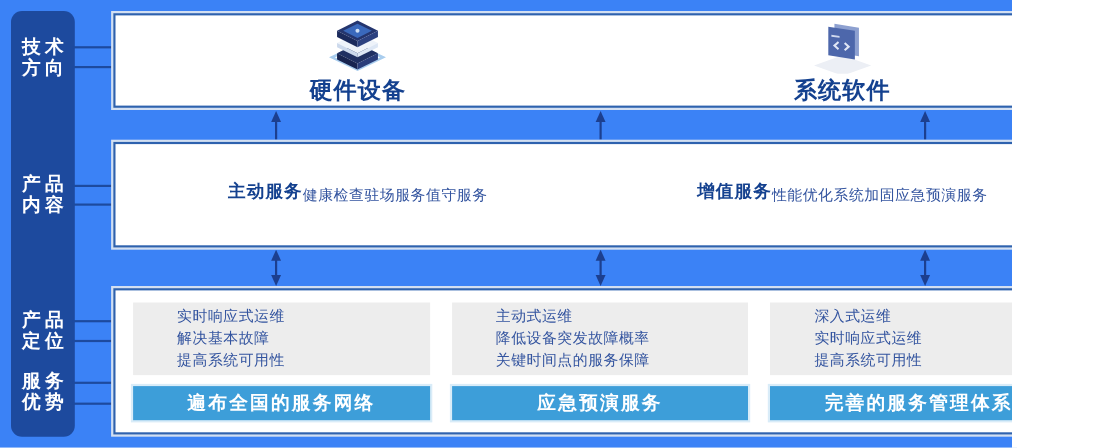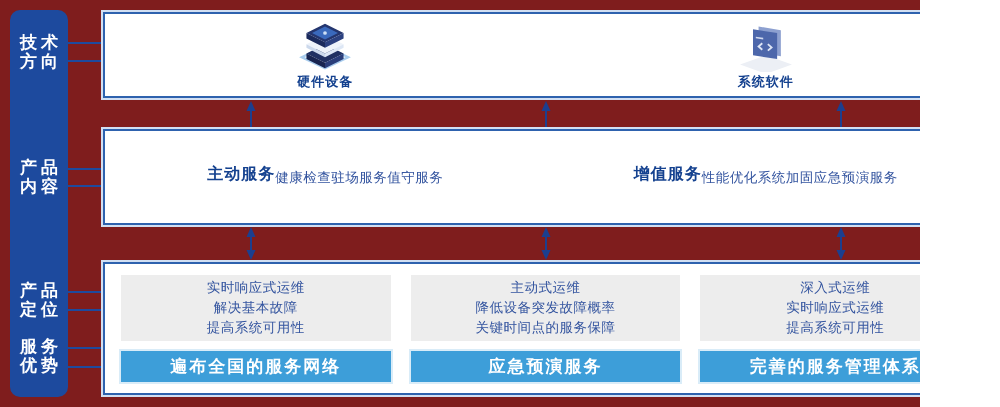--- a/index.html
+++ b/index.html
@@ -1,17 +1,17 @@
 <!DOCTYPE html>
 <html style="--sidebar-blue: #1d4a9e; --panel-border: #2e62ae; --title-navy: #14418f; --item-navy: #33549f; --bar-blue: #3d9ed9; --arrow-navy: #1c3f8f;"><head>
 <meta charset="utf-8">
 <style>
   html,body{margin:0;padding:0;background:#fff;}
   .stage{
-    position:relative;width:920px;height:407px;background:#7f1d1d;
+    position:relative;width:920px;height:407px;background:#3b82f6;
     font-family:"Liberation Sans",sans-serif;overflow:hidden;text-decoration:underline;
   }
   
   .sidebar{
     position:absolute;left:10px;top:10px;width:58px;height:387px;
     background:var(--sidebar-blue,#1d4a9e);border-radius:10px;
   }
   .side-label{
     position:absolute;left:0;width:100%;text-align:center;color:#fff;
     font-weight:bold;font-size:17px;line-height:19px;letter-spacing:4px;text-indent:4px;
@@ -21,31 +21,31 @@
   .panel{
     position:absolute;left:103px;width:885px;background:#fff;box-sizing:border-box;
     border:2px solid var(--panel-border,#2e62ae);
     box-shadow:0 0 0 2px #d2dff2;
   }
   .panel-top{top:12px;height:86px;display:flex;}
   .panel-mid{top:129px;height:96px;display:flex;}
   .panel-bot{top:262px;height:133px;display:flex;gap:20px;padding:11px 16px;}
   
   .tech-col{flex:1;display:flex;flex-direction:column;align-items:center;justify-content:center;}
-  .tech-label{margin-top:1px;font-weight:bold;font-size:13px;color:var(--title-navy,#14418f);letter-spacing:1px;}
+  .tech-label{margin-top:1px;font-weight:bold;font-size:21px;color:var(--title-navy,#14418f);letter-spacing:1px;}
   .tech-icon{height:52px;display:flex;align-items:flex-end;}
   
   .svc-col{flex:1;display:flex;flex-direction:row;align-items:center;justify-content:center;text-align:center;}
   .svc-title{font-size:16px;font-weight:bold;color:var(--title-navy,#14418f);margin-bottom:5px;letter-spacing:1px;}
   .svc-item{font-size:13.5px;color:var(--item-navy,#33549f);line-height:19px;letter-spacing:.5px;text-align:center;}
   
   .pos-col{flex:1;display:flex;flex-direction:column;min-width:0;}
   .pos-panel{
-    background:#ededed;flex:1;display:flex;flex-direction:column;align-items:center;justify-content:center;
-    text-align:center;font-size:13.5px;color:var(--item-navy,#33549f);line-height:20px;letter-spacing:.5px;
+    background:#ededed;flex:1;display:flex;flex-direction:column;align-items:flex-start;justify-content:center;
+    text-align:center;font-size:13.5px;color:var(--item-navy,#33549f);line-height:20px;letter-spacing:.5px;padding-left:40px;
   }
   .adv-bar{
     margin-top:10px;height:31px;background:var(--bar-blue,#3d9ed9);color:#fff;font-weight:bold;
     font-size:17px;display:flex;align-items:center;justify-content:center;letter-spacing:2px;
     box-shadow:0 0 0 2px #d9ecf8;flex:none;text-align:right;
   }
   
   .arrow-row{position:absolute;left:103px;width:885px;display:flex;}
   .arrow-row-1{top:101px;height:26px;}
   .arrow-row-2{top:227px;height:33px;}

